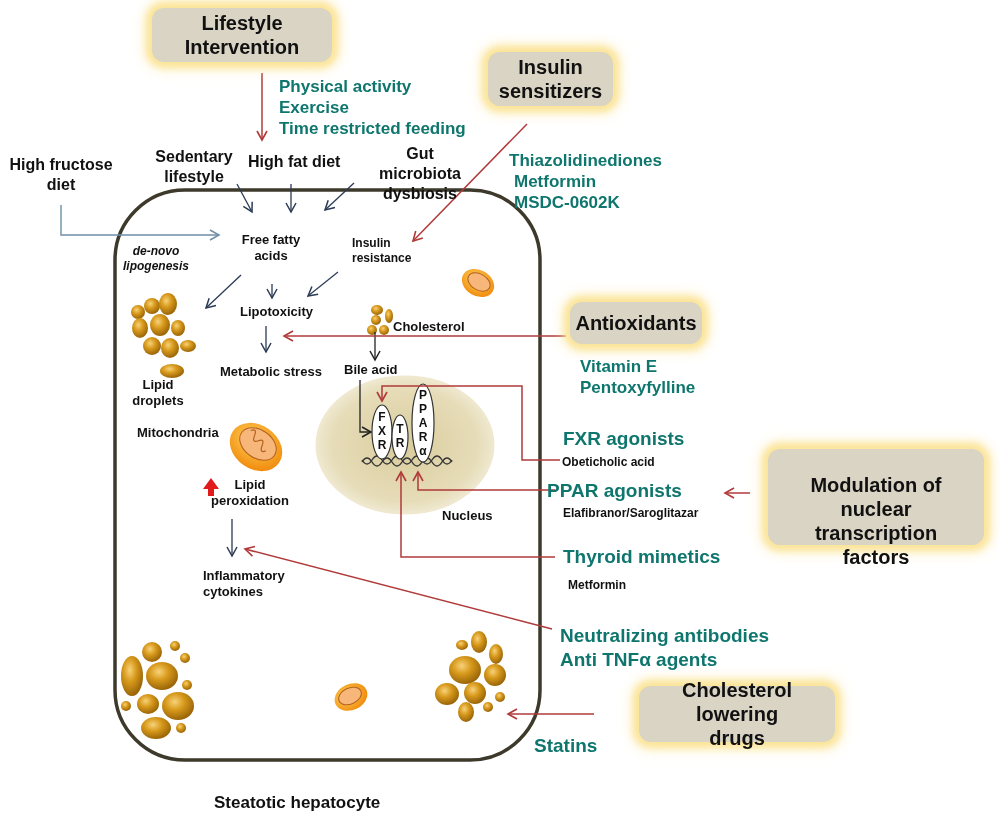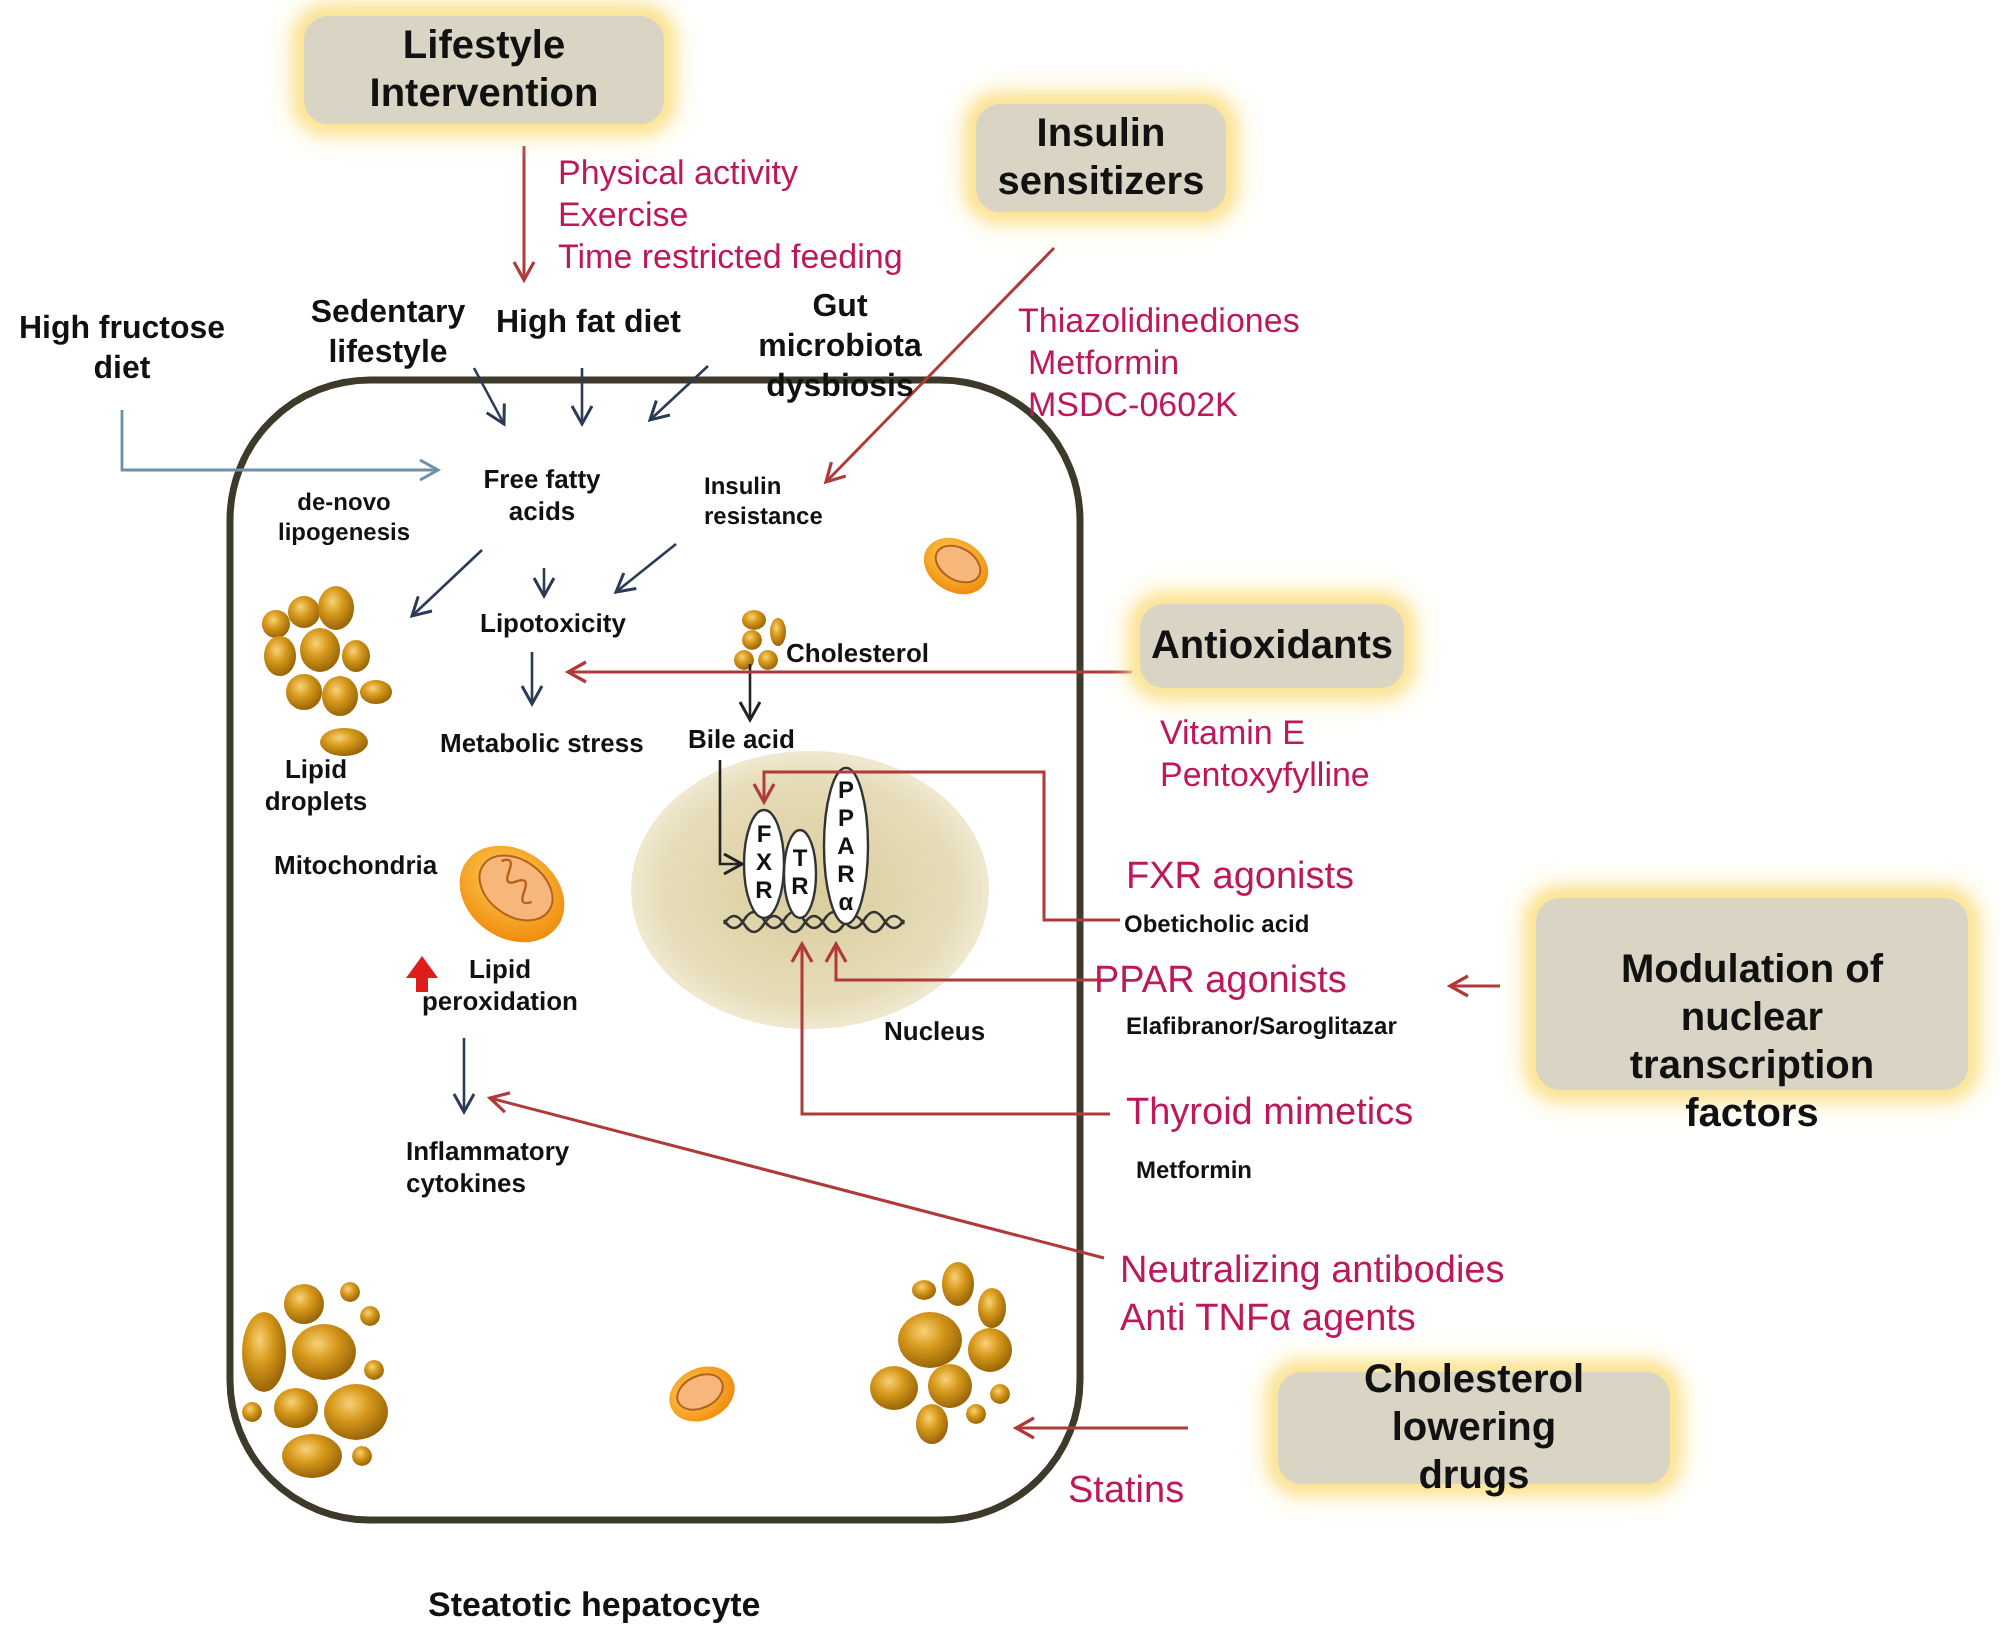--- a/index.html
+++ b/index.html
@@ -6,21 +6,21 @@
   body { width: 1000px; height: 822px; position: relative; overflow: hidden;
          font-family: "Liberation Sans", "DejaVu Sans", sans-serif; }
   .abs { position: absolute; }
   svg.layer { position: absolute; left: 0; top: 0; }
   .box {
     position: absolute; background: #d9d4c4; border-radius: 12px;
     box-shadow: 0 0 6px 5px #fbe59a, 0 0 12px 8px rgba(251,229,154,0.6);
     display: flex; align-items: center; justify-content: center; text-align: center;
     color: #111; font-weight: bold; font-size: 20px; line-height: 24px;
   }
-  .blue { color: #be185d; font-weight: normal; }
+  .blue { color: #0f766e; font-weight: bold; }
   .blk { color: #111; font-weight: bold; }
   .t18 { font-size: 18px; line-height: 22px; }
   .t17 { font-size: 17px; line-height: 21px; }
   .t16 { font-size: 16px; line-height: 20px; }
   .t13 { font-size: 13px; line-height: 16px; }
   .t12 { font-size: 12px; line-height: 15px; }
   .center { text-align: center; }
   .line-block div { white-space: nowrap; }
 </style>
 </head>
@@ -222,21 +222,21 @@
   <div>Neutralizing antibodies</div>
   <div>Anti TNFα agents</div>
 </div>
 <div class="abs blue t18" style="left:534px; top:735px; font-size:19px;">Statins</div>
 
 <div class="abs blk t16 center" style="left:2px; top:155px; width:118px;">High fructose diet</div>
 <div class="abs blk t16 center" style="left:146px; top:147px; width:96px;">Sedentary lifestyle</div>
 <div class="abs blk t16" style="left:248px; top:152px; white-space:nowrap;">High fat diet</div>
 <div class="abs blk t16 center" style="left:372px; top:144px; width:96px; line-height:20px;">Gut microbiota dysbiosis</div>
 
-<div class="abs blk t12 center" style="left:130px; top:244px; width:84px;">de-novo lipogenesis</div>
+<div class="abs blk t12 center" style="left:114px; top:244px; width:84px;font-style:italic;">de-novo lipogenesis</div>
 <div class="abs blk t13 center" style="left:232px; top:232px; width:78px;">Free fatty acids</div>
 <div class="abs blk t12 center" style="left:352px; top:236px; width:78px; text-align:left;">Insulin resistance</div>
 <div class="abs blk t13" style="left:240px; top:304px;">Lipotoxicity</div>
 <div class="abs blk t13" style="left:393px; top:319px;">Cholesterol</div>
 <div class="abs blk t13" style="left:220px; top:364px; white-space:nowrap;">Metabolic stress</div>
 <div class="abs blk t13" style="left:344px; top:362px; white-space:nowrap;">Bile acid</div>
 <div class="abs blk t13 center" style="left:128px; top:377px; width:60px;">Lipid droplets</div>
 <div class="abs blk t13" style="left:137px; top:425px;">Mitochondria</div>
 <div class="abs blk t13 center" style="left:205px; top:477px; width:90px;">Lipid peroxidation</div>
 <div class="abs blk t13" style="left:203px; top:568px; width:90px;">Inflammatory cytokines</div>

